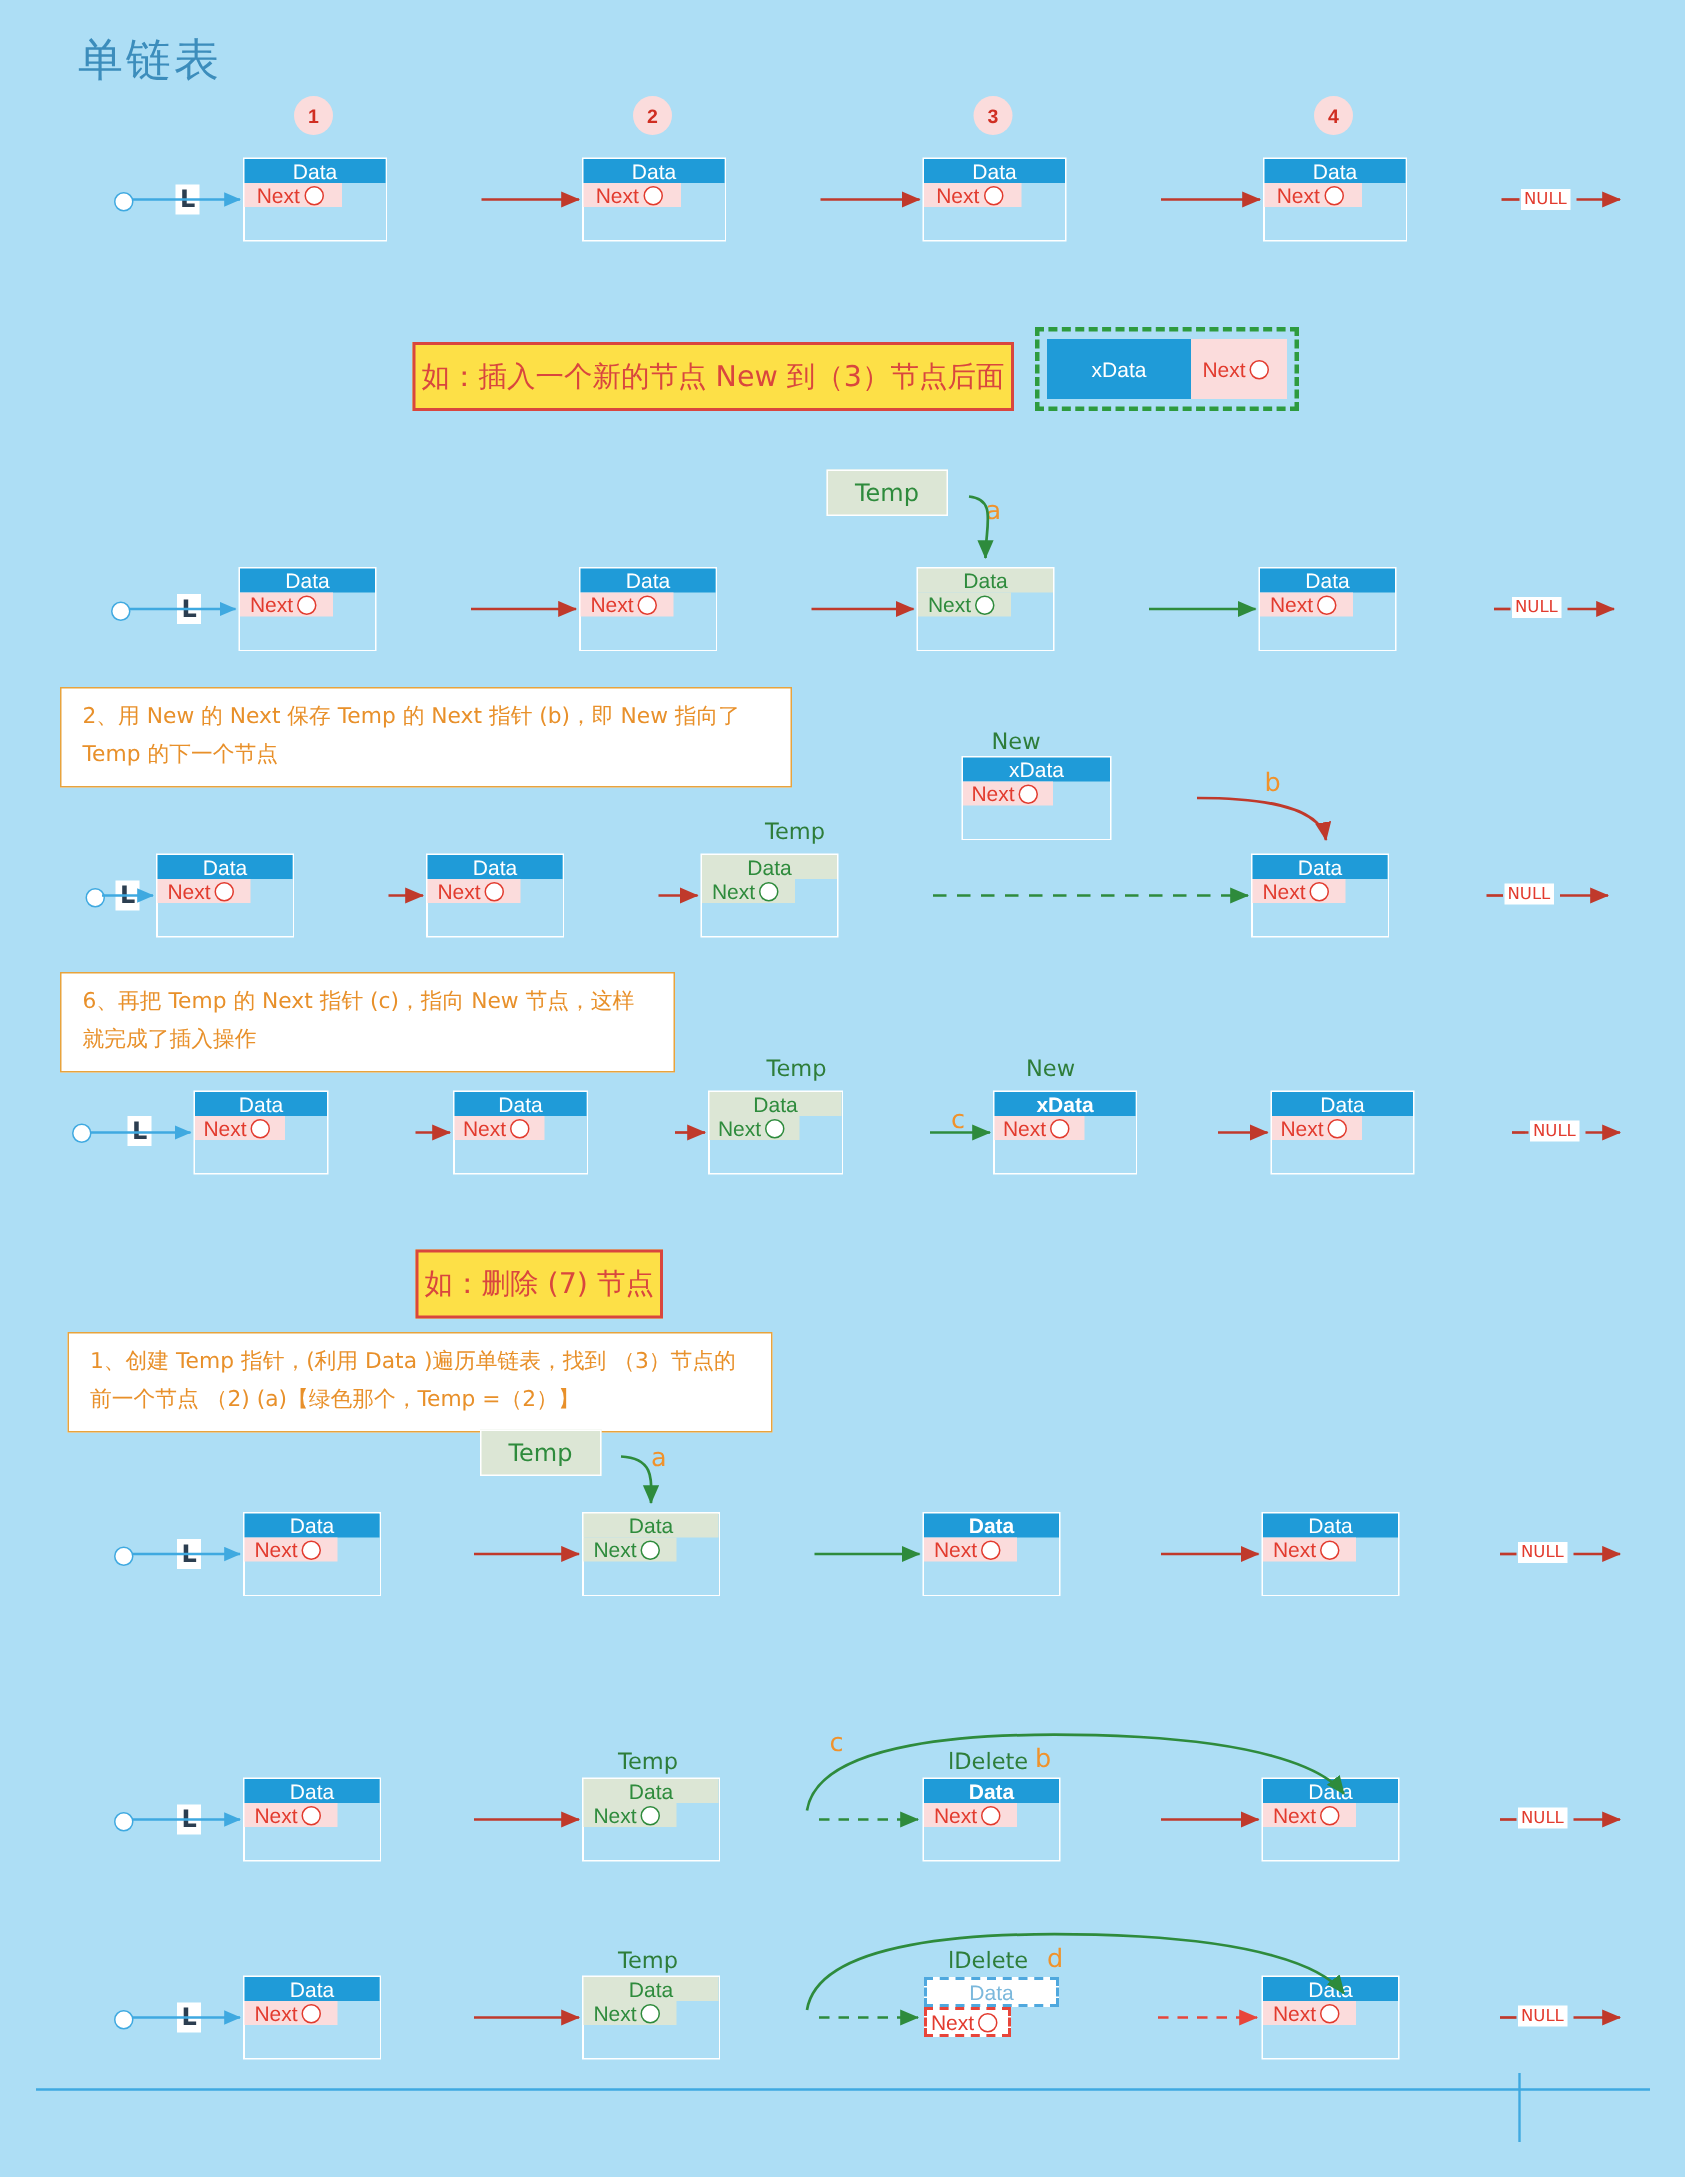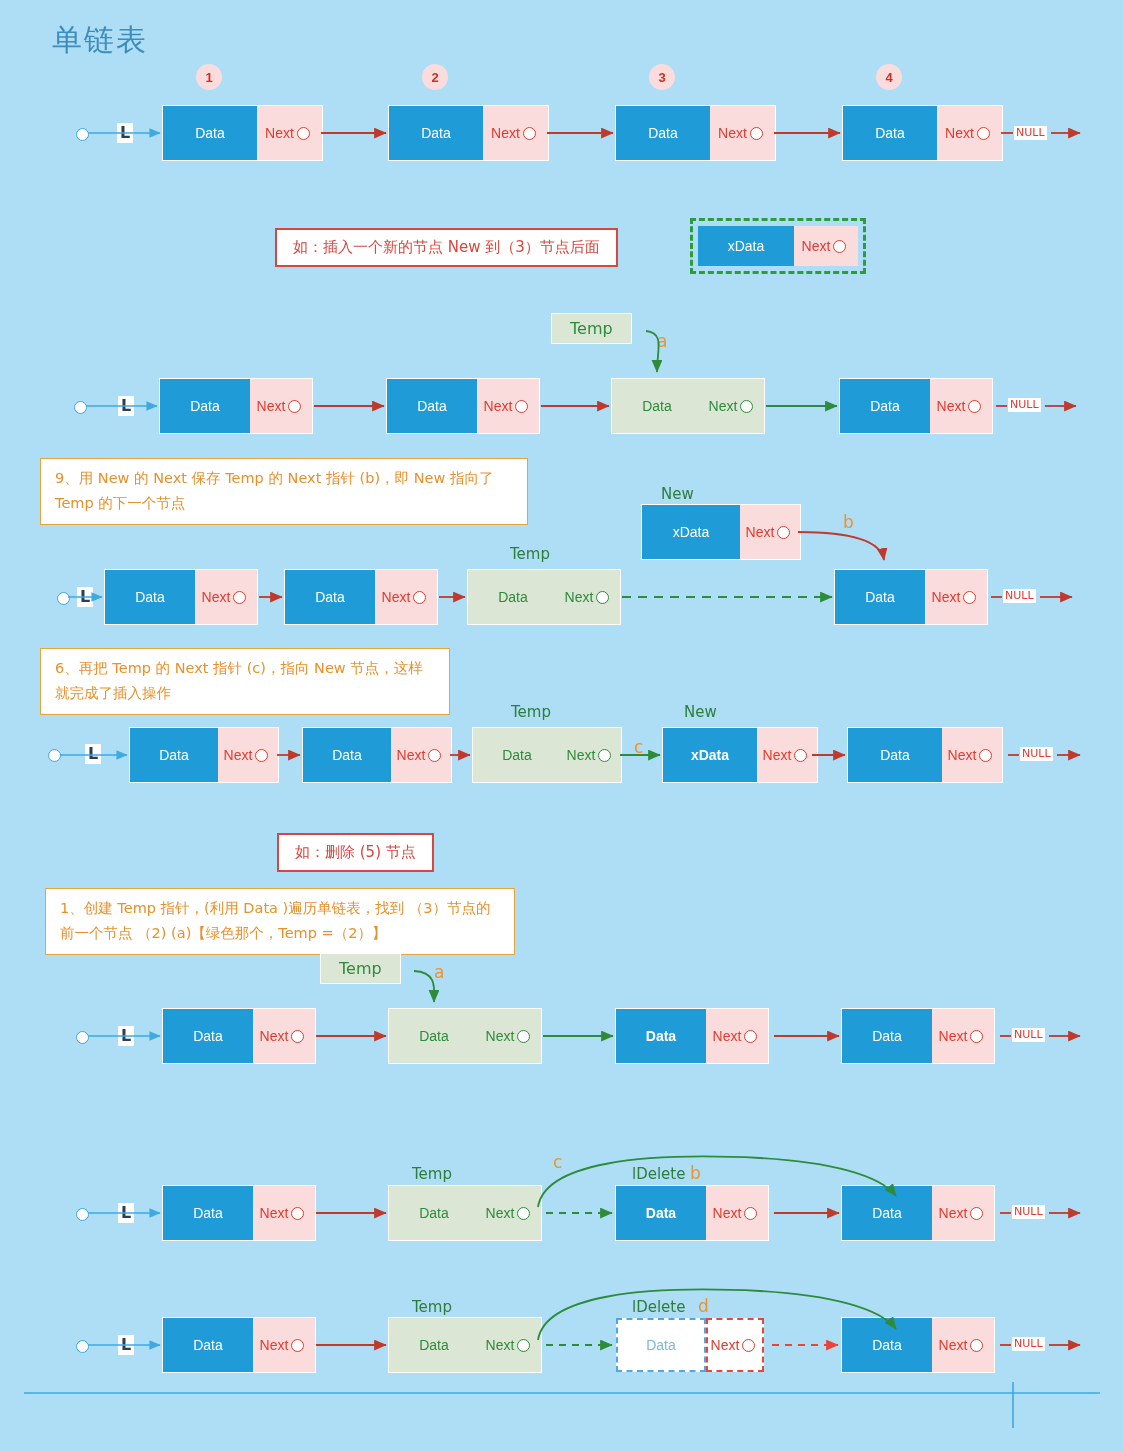--- a/index.html
+++ b/index.html
@@ -23,34 +23,34 @@
 
   
   .sec-pill{
     background:#DCE9F7;color:#2FA8E0;font-size:21px;
     padding:7px 26px;letter-spacing:1px;
     font-family:"DejaVu Sans",sans-serif;
     white-space:nowrap;
   }
   
   .red-note{
-    background:#ffffff;border:2px solid #D9463E;color:#D9463E;
-    font-size:15px;padding:8px 16px;white-space:nowrap;
+    background:#fde047;border:2px solid #D9463E;color:#D9463E;
+    font-size:19px;padding:8px 4px;white-space:nowrap;
     font-family:"DejaVu Sans",sans-serif;
   }
   
   .step-box{
     background:#FFFFFF;border:1.5px solid #E8A33D;color:#E8902A;
     font-size:14.5px;line-height:1.75;padding:7px 14px;
     font-family:"DejaVu Sans",sans-serif;
   }
 
   
   .node{position:absolute;display:flex;height:54px;
-        box-shadow:0 0 0 1px #FFFFFF;}
+        box-shadow:0 0 0 1px #FFFFFF;flex-direction:column;}
   .cell-data{
     background:#1F9BD8;color:#FFFFFF;font-size:14px;
     display:flex;align-items:center;justify-content:center;
   }
   .cell-next{
     background:#FBDCDC;color:#E23B2E;font-size:14px;
     display:flex;align-items:center;justify-content:center;
     padding-right:4px;
   }
   
@@ -203,21 +203,21 @@
   </div>
   <div class="node" style="left:840px;top:379px">
     <div class="cell-data" style="width:90px">Data</div>
     <div class="cell-next" style="width:58px">
         <span>Next</span>
         <span class="dot red"></span>
       </div>
   </div>
   <div class="abs NULL-label" style="left:1008px;top:398px">NULL</div>
 
-  <div class="abs step-box" style="left:40px;top:458px;width:458px">9、用 New 的 Next 保存 Temp 的 Next 指针 (b)，即 New 指向了 Temp 的下一个节点</div>
+  <div class="abs step-box" style="left:40px;top:458px;width:458px">2、用 New 的 Next 保存 Temp 的 Next 指针 (b)，即 New 指向了 Temp 的下一个节点</div>
 
   <div class="abs cap" style="left:661px;top:485px">New</div>
   <div class="node" style="left:642px;top:505px">
     <div class="cell-data" style="width:98px">xData</div>
     <div class="cell-next" style="width:56px">
         <span>Next</span>
         <span class="dot red"></span>
       </div>
   </div>
   <div class="abs cap-letter" style="left:843px;top:512px">b</div>
@@ -294,21 +294,21 @@
   </div>
   <div class="node" style="left:848px;top:728px">
     <div class="cell-data" style="width:94px">Data</div>
     <div class="cell-next" style="width:56px">
         <span>Next</span>
         <span class="dot red"></span>
       </div>
   </div>
   <div class="abs NULL-label" style="left:1020px;top:747px">NULL</div>
 
-  <div class="abs red-note" style="left:277px;top:833px">如：删除 (5) 节点</div>
+  <div class="abs red-note" style="left:277px;top:833px">如：删除 (7) 节点</div>
 
   <div class="abs step-box" style="left:45px;top:888px;width:440px">1、创建 Temp 指针，(利用 Data )遍历单链表，找到 （3）节点的前一个节点 （2) (a)【绿色那个，Temp =（2）】</div>
 
   <div class="abs temp-box" style="left:320px;top:953px">Temp</div>
   <div class="abs cap-letter" style="left:434px;top:962px">a</div>
 
   <div class="abs head-circle" style="left:76px;top:1031px"></div>
   <div class="abs L-label" style="left:118px;top:1026px">L</div>
   <div class="node" style="left:163px;top:1009px">
     <div class="cell-data" style="width:90px">Data</div>

